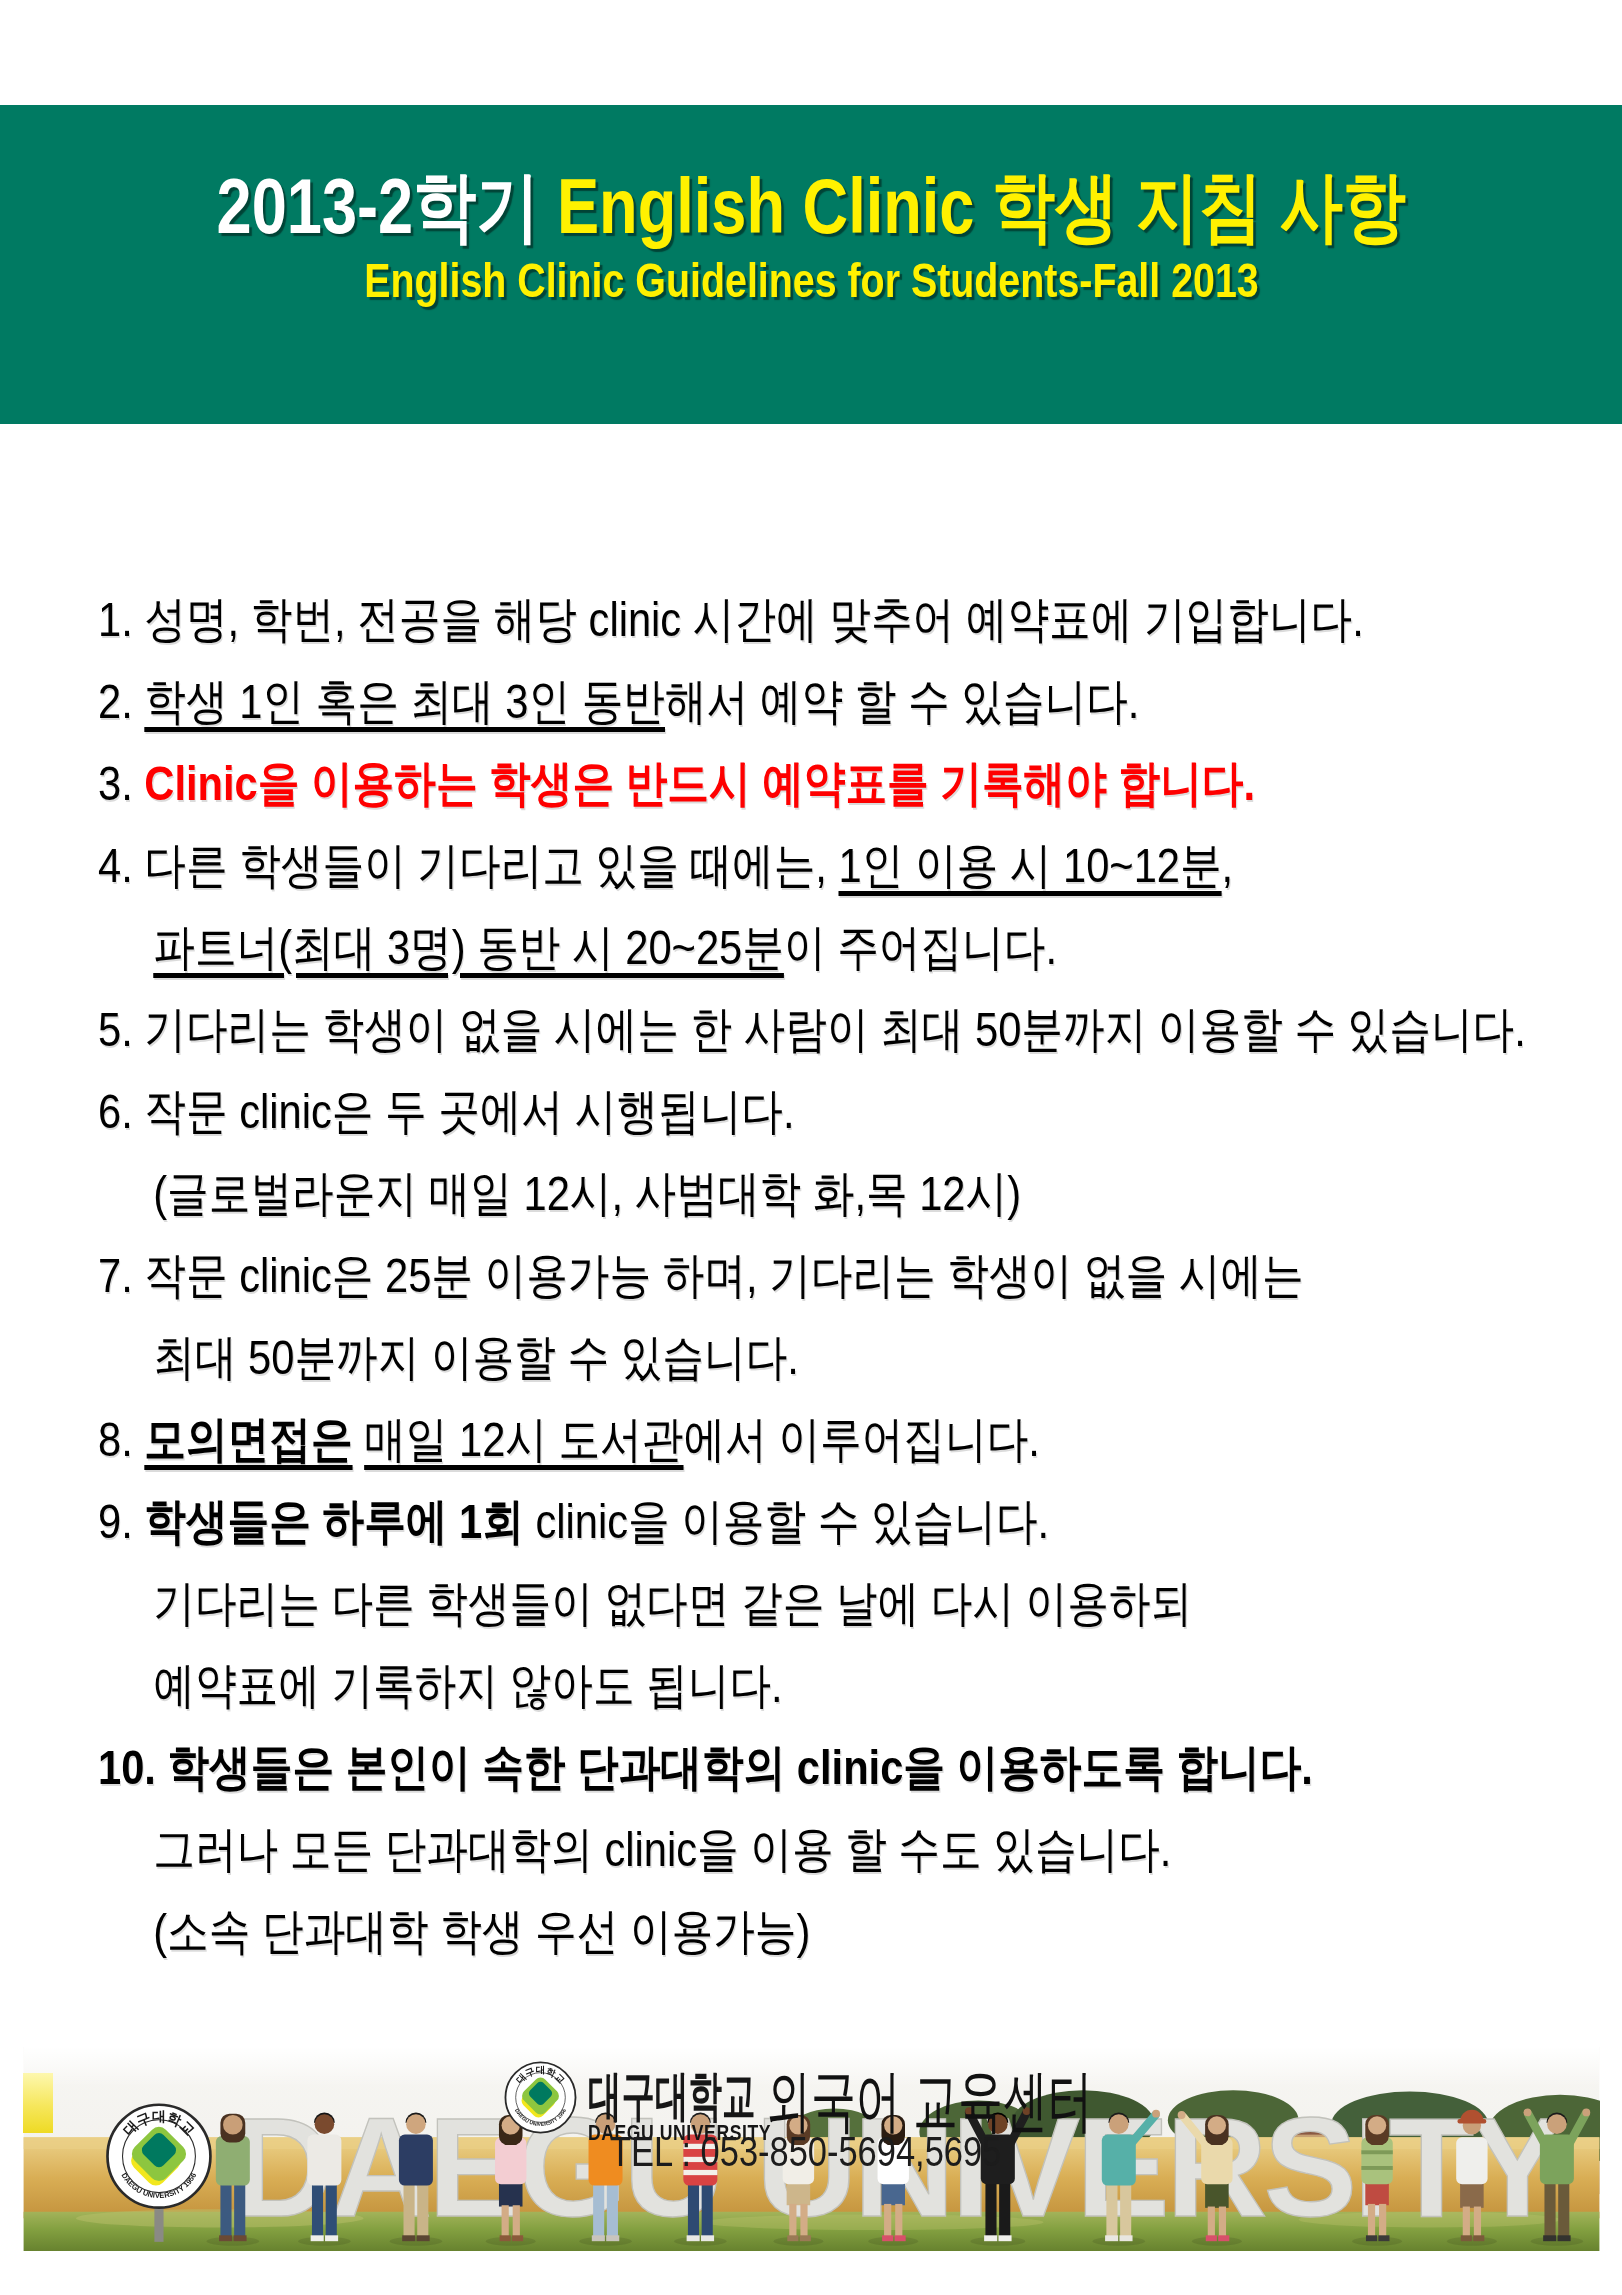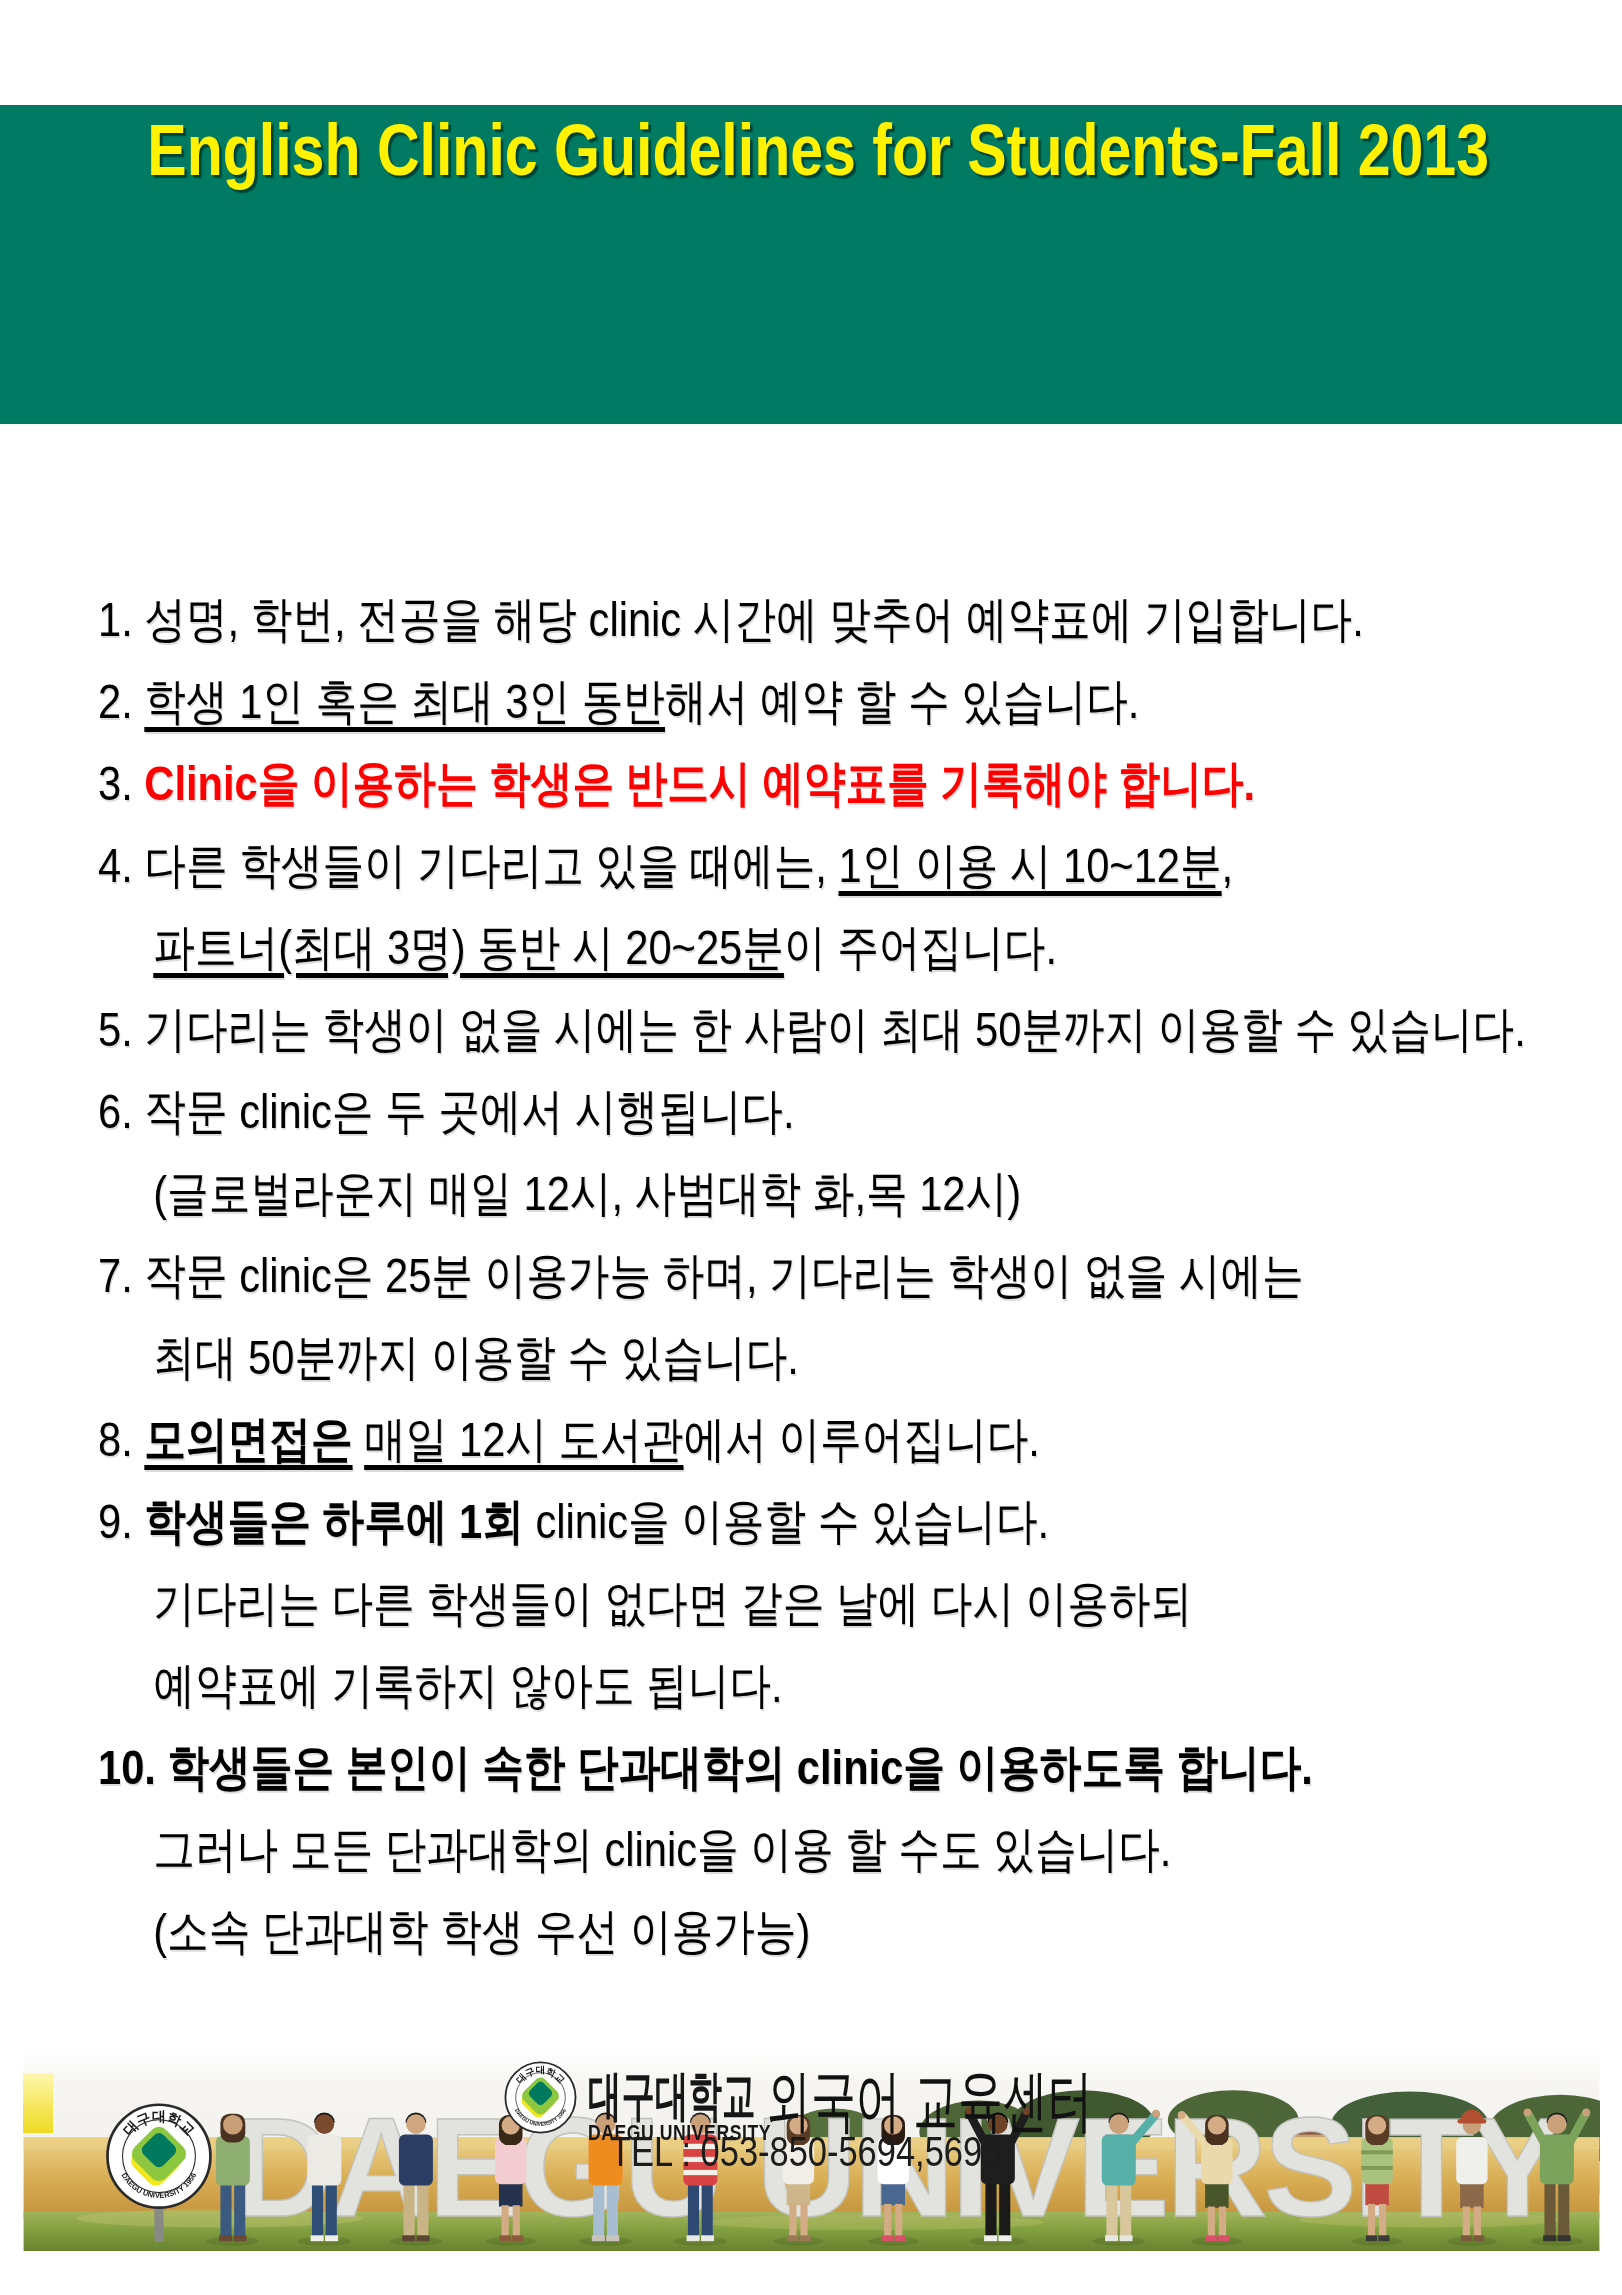--- a/index.html
+++ b/index.html
@@ -21,21 +21,21 @@
     white-space:nowrap;
   }
   .title1-inner,.title2-inner{
     display:inline-block;transform:scaleX(0.82);transform-origin:center;
     text-shadow:3.3px 3.3px 1.3px rgba(0,0,0,0.45);
     white-space:nowrap;
   }
   .t-white{color:#ffffff;}
   .t-yellow{color:#fff100;}
   .title2{
-    margin-top:3.9px;font-size:72px;font-weight:bold;color:#fff100;
+    margin-top:3.9px;font-size:48px;font-weight:bold;color:#fff100;
     white-space:nowrap;
   }
 
   
   .guidelines{
     position:absolute;left:98px;top:578px;width:1492px;
   }
   .bodyline{
     font-size:49px;line-height:82px;height:82px;white-space:nowrap;
     transform:scaleX(0.85);transform-origin:left center;
@@ -95,20 +95,25 @@
       <rect x="64" y="72" width="76" height="76" rx="18" fill="#f2e71d"></rect>
       <rect x="56" y="56" width="82" height="82" rx="18" fill="#8dc63f"></rect>
       <rect x="66" y="66" width="52" height="52" rx="12" fill="#00795f"></rect>
     </g>
   </g>
 </svg>
 
 <div class="page">
 
   <div class="header-band">
+    <div class="title1">
+      <span class="title1-inner">
+        <span class="t-white">2013-2학기 </span><span class="t-yellow">English Clinic 학생 지침 사항</span>
+      </span>
+    </div>
     <div class="title2">
       <span class="title2-inner">English Clinic Guidelines for Students-Fall 2013</span>
     </div>
   </div>
 
   <div class="guidelines">
     <div class="bodyline"><span class="seg">1. 성명, 학번, 전공을 해당 clinic 시간에 맞추어 예약표에 기입합니다.</span></div>
     <div class="bodyline"><span class="seg">2. </span><span class="seg seg-u">학생 1인 혹은 최대 3인 동반</span><span class="seg">해서 예약 할 수 있습니다.</span></div>
     <div class="bodyline"><span class="seg">3. </span><span class="seg seg-rb">Clinic을 이용하는 학생은 반드시 예약표를 기록해야 합니다.</span></div>
     <div class="bodyline"><span class="seg">4. 다른 학생들이 기다리고 있을 때에는, </span><span class="seg seg-u">1인 이용 시 10~12분</span><span class="seg">,</span></div>

